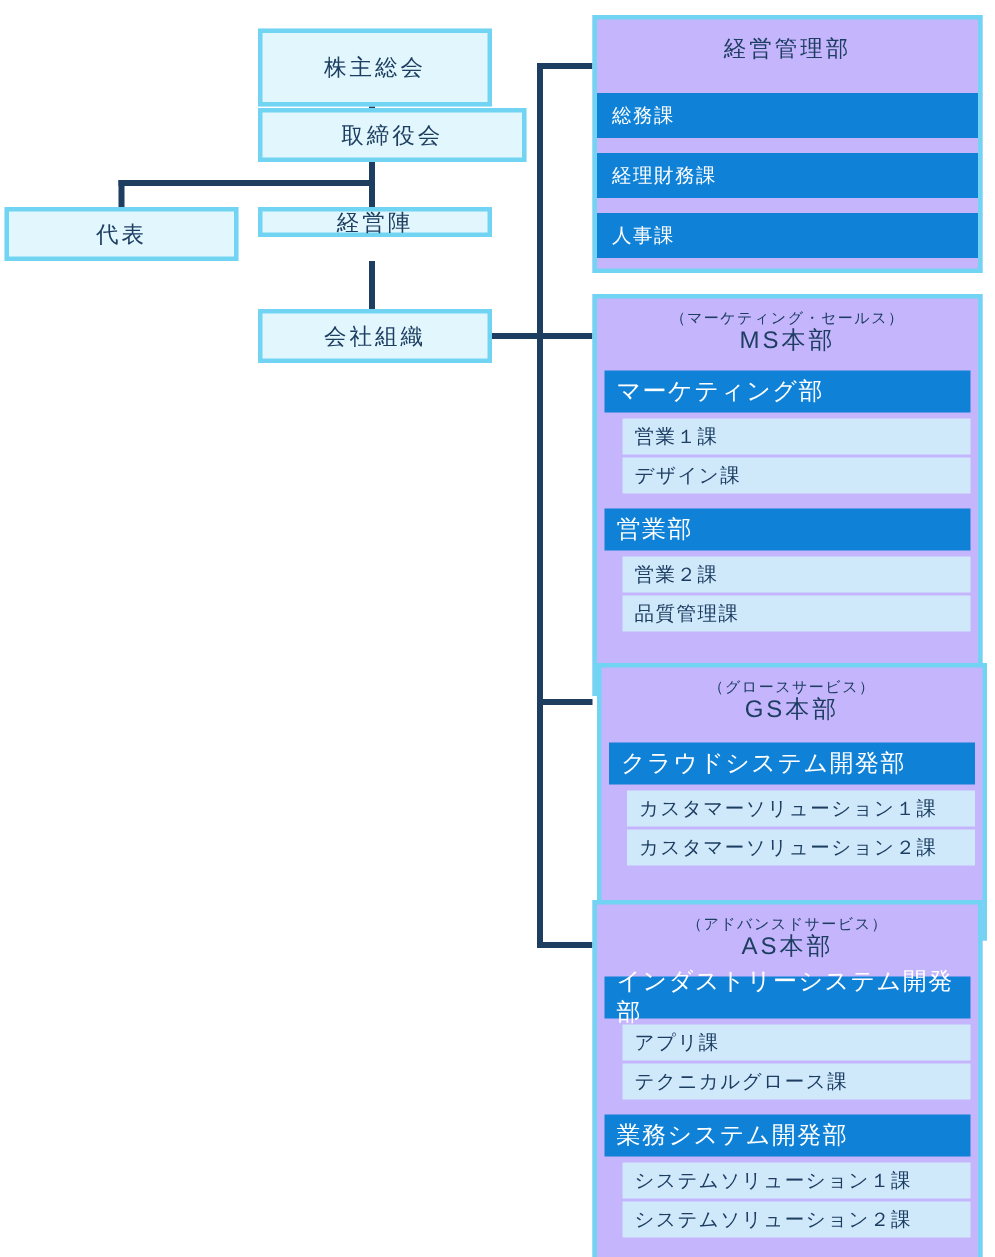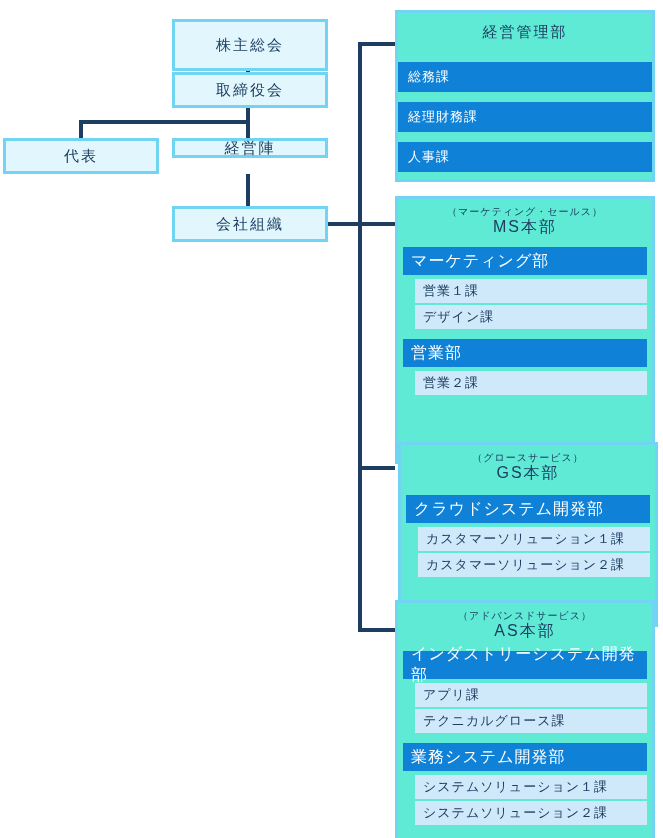--- a/index.html
+++ b/index.html
@@ -9,21 +9,21 @@
 
   .line { position:absolute; background:var(--navy,#1d3d61); }
 
   .cyan-box {
     position:absolute; background:var(--light-fill,#e1f7fd);
     border:3px solid var(--border,#71d4f2);
     display:flex; align-items:center; justify-content:center;
     color:var(--navy,#1d3d61); font-size:15px; letter-spacing:2px;
   }
 
-  .group-box { position:absolute; background:#5eead4; border:3px solid var(--border,#71d4f2); }
+  .group-box { position:absolute; background:#c4b5fd; border:3px solid var(--border,#71d4f2); }
 
   .g-subtitle { position:absolute; top:6px; left:0; right:0; text-align:center;
     font-size:10px; color:var(--navy,#1d3d61); letter-spacing:1px; }
   .g-title { position:absolute; top:18px; left:0; right:0; text-align:center;
     font-size:16px; color:var(--navy,#1d3d61); letter-spacing:2px; }
   .g-title-solo { position:absolute; top:10px; left:0; right:0; text-align:center;
     font-size:15px; color:var(--navy,#1d3d61); letter-spacing:2px; }
 
   .bar { position:absolute; left:0; right:0; height:30px;
     background:var(--bar-blue,#0f82d8); color:#ffffff;
@@ -47,40 +47,41 @@
   <div class="line" style="left:79px;top:120px;width:171px;height:4px"></div>
   <div class="line" style="left:79px;top:120px;width:4px;height:18px"></div>
   <div class="line" style="left:246px;top:174px;width:4px;height:32px"></div>
   <div class="line" style="left:328px;top:222px;width:67px;height:4px"></div>
   <div class="line" style="left:358px;top:42px;width:4px;height:590px"></div>
   <div class="line" style="left:358px;top:42px;width:37px;height:4px"></div>
   <div class="line" style="left:358px;top:466px;width:37px;height:4px"></div>
   <div class="line" style="left:358px;top:628px;width:37px;height:4px"></div>
 
   <div class="cyan-box" style="left:172px;top:19px;width:156px;height:52px">株主総会</div>
-  <div class="cyan-box" style="left:172px;top:72px;width:156px;height:36px">取締役会</div>
+  <div class="cyan-box" style="left:172px;top:72px;width:179px;height:36px">取締役会</div>
   <div class="cyan-box" style="left:3px;top:138px;width:156px;height:36px">代表</div>
   <div class="cyan-box" style="left:172px;top:138px;width:156px;height:20px">経営陣</div>
   <div class="cyan-box" style="left:172px;top:206px;width:156px;height:36px">会社組織</div>
 
   <div class="group-box" style="left:395px;top:10px;width:260px;height:172px">
     <div class="g-title-solo">経営管理部</div>
     <div class="bar" style="top:49px">総務課</div>
     <div class="bar" style="top:89px">経理財務課</div>
     <div class="bar" style="top:129px">人事課</div>
   </div>
 
   <div class="group-box" style="left:395px;top:196px;width:260px;height:268px">
     <div class="g-subtitle">（マーケティング・セールス）</div>
     <div class="g-title">MS本部</div>
     <div class="dept" style="top:48px">マーケティング部</div>
     <div class="sub" style="top:80px">営業１課</div>
     <div class="sub" style="top:106px">デザイン課</div>
     <div class="dept" style="top:140px">営業部</div>
     <div class="sub" style="top:172px">営業２課</div>
+    <div class="sub" style="top:198px">品質管理課</div>
   </div>
 
   <div class="group-box" style="left:398px;top:442px;width:260px;height:185px">
     <div class="g-subtitle">（グロースサービス）</div>
     <div class="g-title">GS本部</div>
     <div class="dept" style="top:50px">クラウドシステム開発部</div>
     <div class="sub" style="top:82px">カスタマーソリューション１課</div>
     <div class="sub" style="top:108px">カスタマーソリューション２課</div>
   </div>
 

